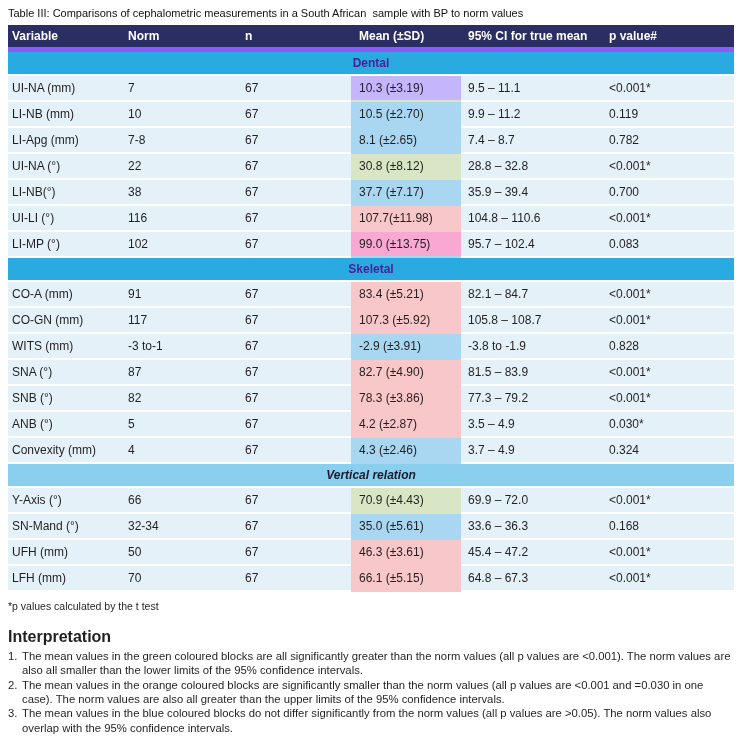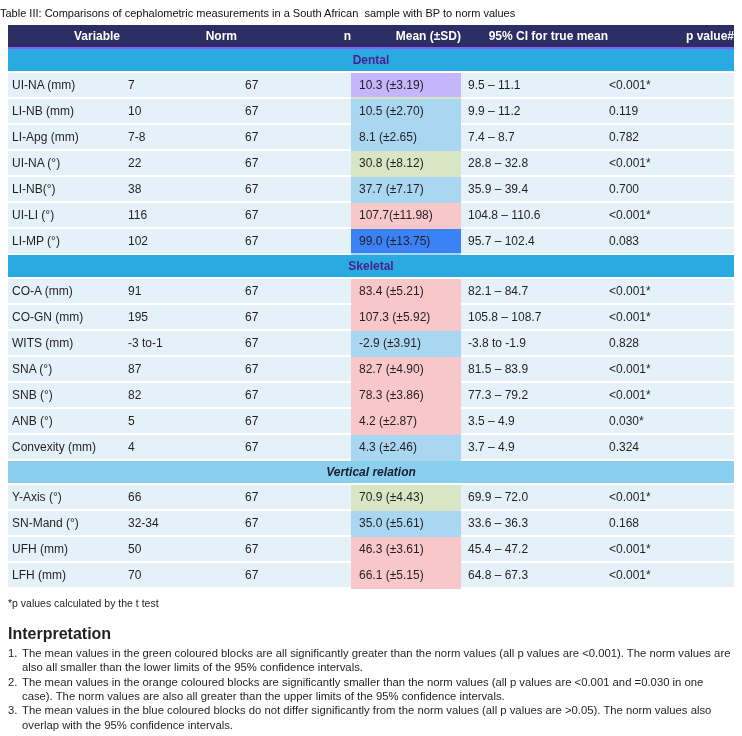--- a/index.html
+++ b/index.html
@@ -4,38 +4,38 @@
 <style>
   html,body{margin:0;padding:0;background:#fff;}
   body{
     width:742px;height:736px;overflow:hidden;
     font-family:"Liberation Sans","DejaVu Sans",sans-serif;
     color:#231f20;
     -webkit-font-smoothing:antialiased;
   }
   .title{
     font-size:11px;
-    padding:7px 0 6px 0;
+    padding:7px 0 6px 8px;
     color:#111;
     white-space:pre;
   }
   table.main{
     border-collapse:collapse;
     table-layout:fixed;
     width:726px;
     margin-left:8px;
   }
   th{
     background:#2b2e62;
     color:#fff;
     font-size:12px;
     font-weight:bold;
-    text-align:right;
+    text-align:left;
     height:22px;
-    border-bottom:2px solid #8b5cf6;
+    border-bottom:5px solid #8b5cf6;
     padding:0;
     vertical-align:middle;
   }
   td{
     font-size:12px;
     height:24px;
     vertical-align:middle;
     padding:0;
     border-bottom:2px solid #fff;
     background:#e4f1f9;
@@ -149,38 +149,38 @@
         <td class="c2">116</td>
         <td class="c3">67</td>
         <td class="c4" style="background: rgb(248, 199, 202); border-bottom-color: rgb(248, 199, 202);">107.7(±11.98)</td>
         <td class="c5">104.8 – 110.6</td>
         <td class="c6">&lt;0.001*</td>
       </tr>
       <tr>
         <td class="c1">LI-MP (°)</td>
         <td class="c2">102</td>
         <td class="c3">67</td>
-        <td class="c4" style="background: #3b82f6; border-bottom-color: rgb(169, 215, 242);">99.0 (±13.75)</td>
+        <td class="c4" style="background: #f9a8d4; border-bottom-color: rgb(169, 215, 242);">99.0 (±13.75)</td>
         <td class="c5">95.7 – 102.4</td>
         <td class="c6">0.083</td>
       </tr>
       <tr>
         <td colspan="6" class="bar primary" style="background: rgb(41, 171, 226);">Skeletal</td>
       </tr>
       <tr>
         <td class="c1">CO-A (mm)</td>
         <td class="c2">91</td>
         <td class="c3">67</td>
         <td class="c4" style="background: rgb(248, 199, 202); border-bottom-color: rgb(248, 199, 202);">83.4 (±5.21)</td>
         <td class="c5">82.1 – 84.7</td>
         <td class="c6">&lt;0.001*</td>
       </tr>
       <tr>
         <td class="c1">CO-GN (mm)</td>
-        <td class="c2">195</td>
+        <td class="c2">117</td>
         <td class="c3">67</td>
         <td class="c4" style="background: rgb(248, 199, 202); border-bottom-color: rgb(248, 199, 202);">107.3 (±5.92)</td>
         <td class="c5">105.8 – 108.7</td>
         <td class="c6">&lt;0.001*</td>
       </tr>
       <tr>
         <td class="c1">WITS (mm)</td>
         <td class="c2">-3 to-1</td>
         <td class="c3">67</td>
         <td class="c4" style="background: rgb(169, 215, 242); border-bottom-color: rgb(169, 215, 242);">-2.9 (±3.91)</td>

